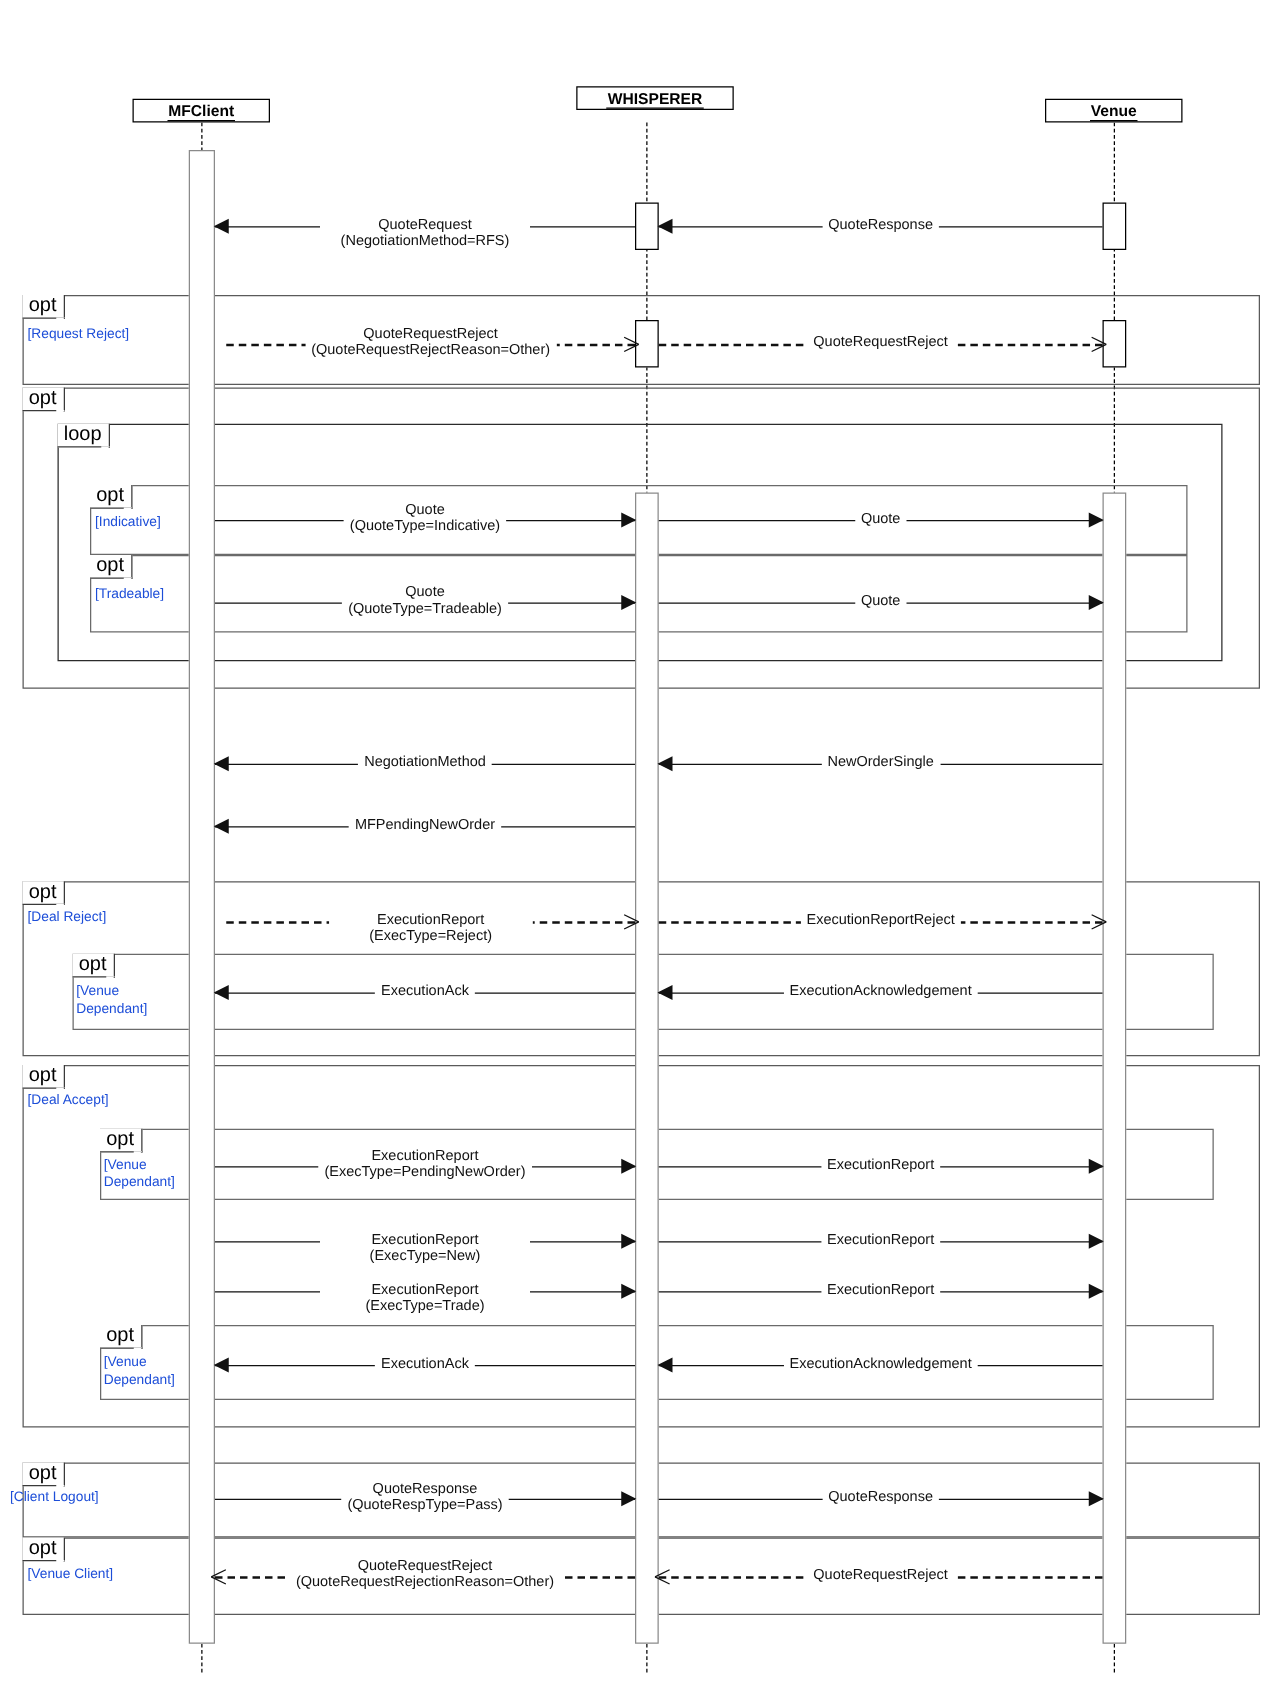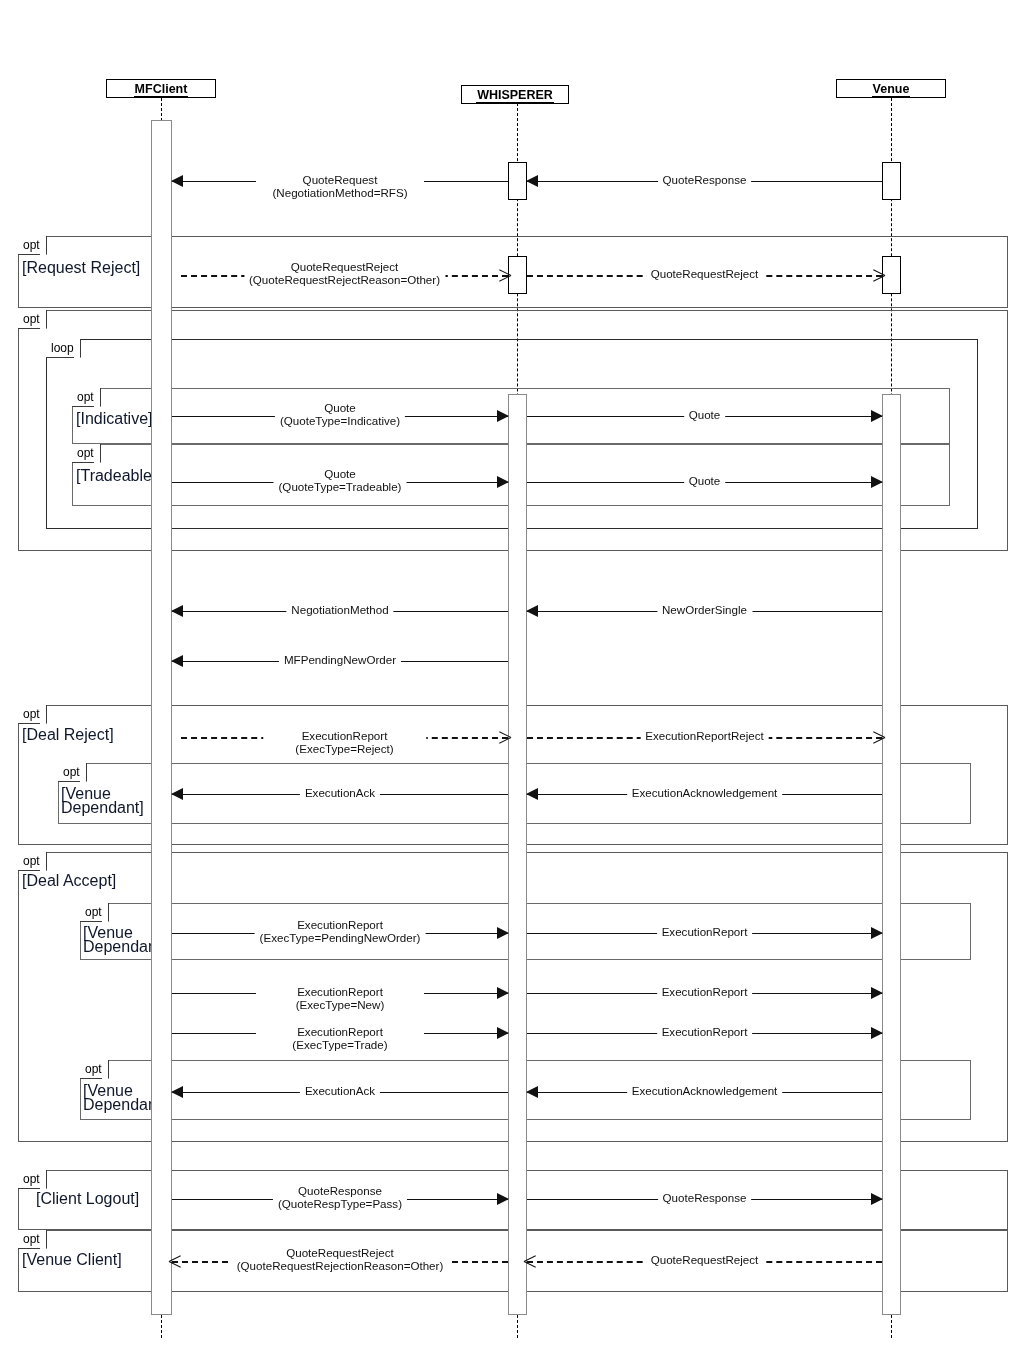--- a/index.html
+++ b/index.html
@@ -25,29 +25,29 @@
 
   
   .frag{position:absolute;border:1.3px solid #5a5a5a;background:transparent;
         box-sizing:border-box;z-index:10;}
   .frag.lvl2{border-color:#2b2b2b;border-width:1.2px;}
   .frag.lvl3{border-color:#6a6a6a;border-width:1.2px;}
   .frag-tab{
     position:absolute;left:-1px;top:-1px;height:19px;
     border:1.3px solid #3a3a3a;border-top:none;border-left:none;
     background:#fff;box-sizing:border-box;
-    font-size:12px;line-height:18px;padding:0 6px 16px 5px;color:#000;
+    font-size:16px;line-height:18px;padding:0 6px 16px 5px;color:#000;
     z-index:12;
   }
   .frag-tab::after{
     content:"";position:absolute;right:-1px;bottom:-6px;
     width:0;height:0;border-left:7px solid #fff;border-bottom:6px solid transparent;
   }
   .frag-guard{
-    position:absolute;font-size:16px;color:#0f172a;line-height:13.5px;
+    position:absolute;font-size:11px;color:#1d4ed8;line-height:13.5px;
     white-space:pre-line;z-index:12;
   }
 
   
   .msg{position:absolute;height:0;z-index:25;}
   .msg .line{position:absolute;left:0;top:0;width:100%;height:0;
              border-top:1.8px solid #111;}
   .msg.dashed .line{border-top:2px dashed #111;}
   .msg .label{
     position:absolute;left:50%;transform:translateX(-50%);
@@ -81,21 +81,21 @@
   .arrowhead.open-left::after{top:6px;transform:rotate(-26deg);}
 </style>
 </head>
 <body>
 
 <div id="canvas">
 
   <div class="lifeline-head" style="left:106px;top:79px;width:110px;">
     <span>MFClient</span>
   </div>
-  <div class="lifeline-head" style="left:461px;top:85px;width:108px;">
+  <div class="lifeline-head" style="left:461px;top:69px;width:126px;">
     <span>WHISPERER</span>
   </div>
   <div class="lifeline-head" style="left:836px;top:79px;width:110px;">
     <span>Venue</span>
   </div>
 
   <div class="lifeline-line" style="left:161px;top:98px;height:1240px;"></div>
   <div class="lifeline-line" style="left:517px;top:98px;height:1240px;"></div>
   <div class="lifeline-line" style="left:891px;top:98px;height:1240px;"></div>
 
@@ -144,21 +144,21 @@
   <div class="frag-guard" style="left:83px;top:926px;">[Venue
 Dependant]</div>
 
   <div class="frag lvl3" style="left:80px;top:1060px;width:891px;height:60px;"></div>
   <div class="frag-tab" style="left:80px;top:1060px;">opt</div>
   <div class="frag-guard" style="left:83px;top:1084px;">[Venue
 Dependant]</div>
 
   <div class="frag" style="left:18px;top:1170px;width:990px;height:60px;"></div>
   <div class="frag-tab" style="left:18px;top:1170px;">opt</div>
-  <div class="frag-guard" style="left:36px;top:1192px;">[Client Logout]</div>
+  <div class="frag-guard" style="left:8px;top:1192px;">[Client Logout]</div>
 
   <div class="frag" style="left:18px;top:1230px;width:990px;height:62px;"></div>
   <div class="frag-tab" style="left:18px;top:1230px;">opt</div>
   <div class="frag-guard" style="left:22px;top:1253px;">[Venue Client]</div>
 
   <div class="msg" style="left:172px;top:181px;width:336px;">
     <div class="line"></div>
     <div class="arrowhead left"></div>
     <div class="label">QuoteRequest (NegotiationMethod=RFS)</div>
   </div>

